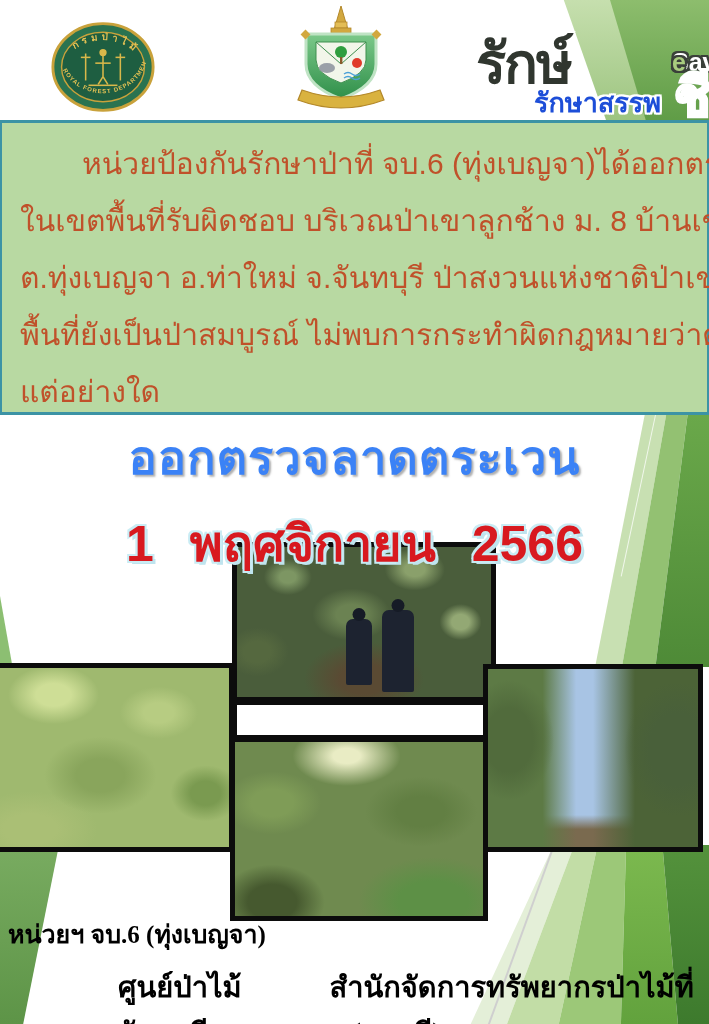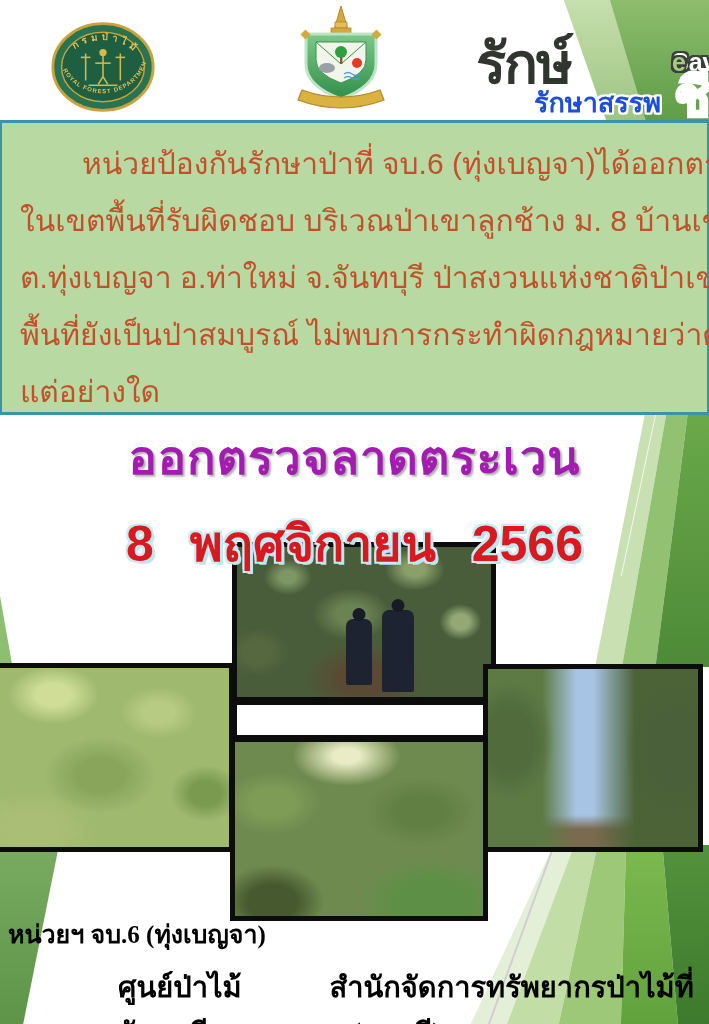--- a/index.html
+++ b/index.html
@@ -70,21 +70,21 @@
   .intro{position:absolute;left:0;top:120px;width:709px;height:295px;box-sizing:border-box;
          background:#b8d9a2;border:3px solid #3c93a5;border-left-width:2px;border-right-width:2px;
          padding:12px 18px 0 18px;z-index:3;}
   .intro .ln{font-size:30px;line-height:57px;color:#c0512a;
              text-align:justify;text-align-last:justify;white-space:nowrap;}
   .intro .ln.first{text-indent:62px;}
   .intro .ln.last{text-align:left;text-align-last:left;}
 
   
   .title{position:absolute;left:0;top:420px;width:709px;text-align:center;z-index:3;}
-  .title-1{font-size:47px;font-weight:bold;color:#a21caf;letter-spacing:1px;
+  .title-1{font-size:47px;font-weight:bold;color:#3b82f6;letter-spacing:1px;
            text-shadow:2px 2px 2px rgba(110,110,110,.55);}
   .title-2{margin-top:9px;font-size:50px;font-weight:bold;color:#d8191f;word-spacing:22px;
            text-shadow:-2px -2px 0 #c9ecf4,2px -2px 0 #c9ecf4,-2px 2px 0 #c9ecf4,3px 3px 0 #bfe4ee;}
 
   
   .photo{position:absolute;border:5px solid #0c0c0c;box-sizing:content-box;z-index:2;}
   .gap-frame{position:absolute;left:232px;top:700px;width:254px;height:30px;border:5px solid #0c0c0c;
              background:#fff;z-index:1;}
   .ph-top{left:232px;top:542px;width:254px;height:150px;background-color:#4a5d3b;background-image:
       radial-gradient(40px 30px at 20% 20%, #7d9663 20%, transparent 60%),
@@ -222,21 +222,21 @@
   <div class="intro">
     <div class="ln first">หน่วยป้องกันรักษาป่าที่ จบ.6 (ทุ่งเบญจา)ได้ออกตรวจลาดตระเวน</div>
     <div class="ln">ในเขตพื้นที่รับผิดชอบ บริเวณป่าเขาลูกช้าง ม. 8 บ้านเขาลูกช้าง</div>
     <div class="ln">ต.ทุ่งเบญจา อ.ท่าใหม่ จ.จันทบุรี ป่าสงวนแห่งชาติป่าเขาลูกช้าง</div>
     <div class="ln">พื้นที่ยังเป็นป่าสมบูรณ์ ไม่พบการกระทำผิดกฎหมายว่าด้วยการป่าไม้</div>
     <div class="ln last">แต่อย่างใด</div>
   </div>
 
   <div class="title">
     <div class="title-1">ออกตรวจลาดตระเวน</div>
-    <div class="title-2">8 พฤศจิกายน 2566</div>
+    <div class="title-2">1 พฤศจิกายน 2566</div>
   </div>
 
   <div class="gap-frame"></div>
   <div class="photo ph-top">
     <div class="ranger rg1"></div>
     <div class="ranger rg2"></div>
   </div>
   <div class="photo ph-left"></div>
   <div class="photo ph-right"></div>
   <div class="photo ph-bottom"></div>

